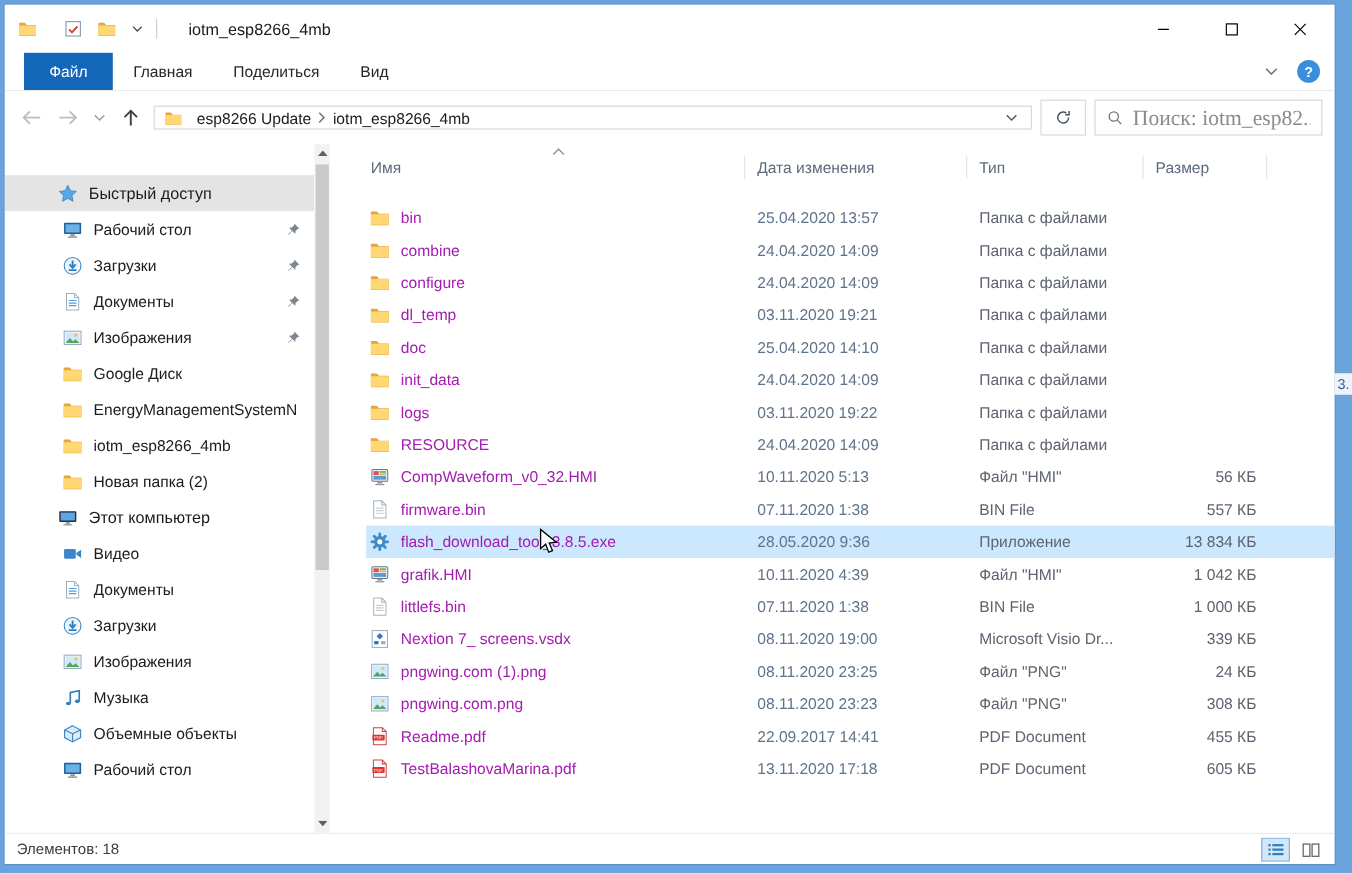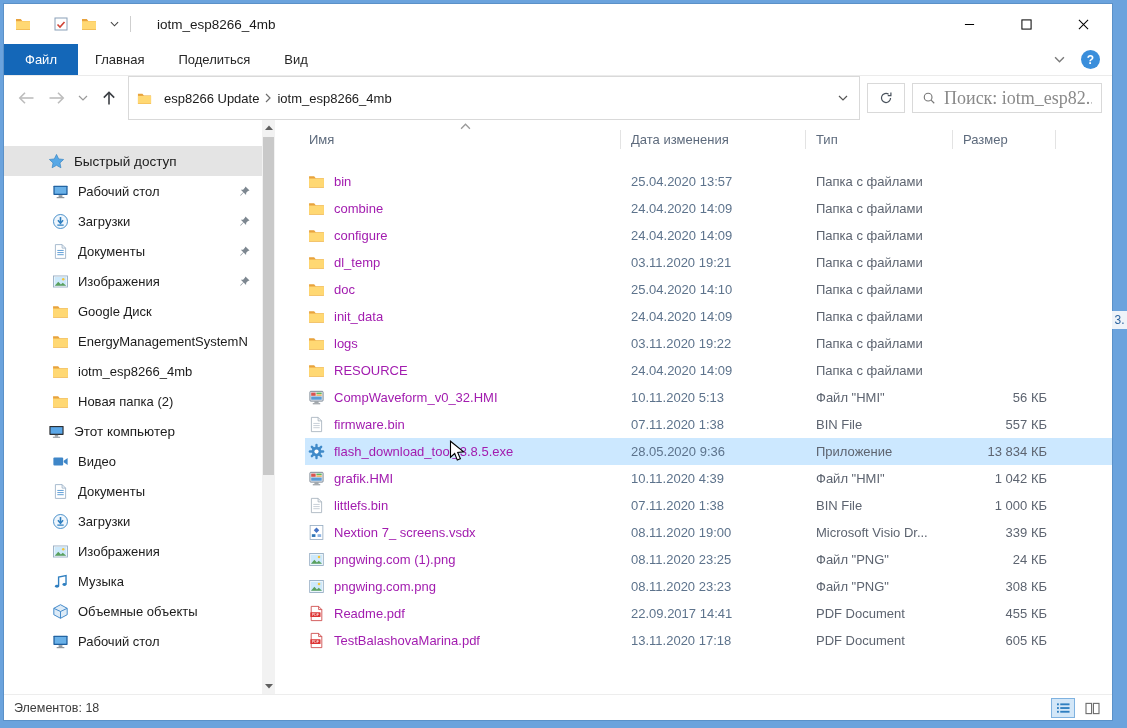--- a/index.html
+++ b/index.html
@@ -17,35 +17,35 @@
   .qat-caret{width:12px;color:#444;display:flex;align-items:center;justify-content:center}
   .qat-caret svg{width:9px;height:6px}
   .tb-divider{width:1px;height:16px;background:#cfcfcf;margin-left:10px}
   .title-text{margin-left:26px;font-size:13.5px;white-space:nowrap}
   .win-controls{position:absolute;right:0;top:0;height:100%;display:flex}
   .wc-btn{width:57px;height:100%;display:flex;align-items:center;justify-content:center;color:#111}
   .wc-btn svg{width:11px;height:11px}
 
   
   .ribbon{height:32px;flex:none;display:flex;align-items:stretch;border-bottom:1px solid #ebebeb;position:relative;background:#fff}
-  .tabs{display:flex;align-items:stretch;margin-left:0}
+  .tabs{display:flex;align-items:stretch;margin-left:16px}
   .tab{display:flex;align-items:center;padding:0 17px;font-size:13px;color:#262626;cursor:default}
   .tab.active{background:var(--accent,#1467b8);color:#fff;padding:0 21px}
   .ribbon-right{position:absolute;right:12px;top:0;height:100%;display:flex;align-items:center;gap:16px}
   .ribbon-chevron{color:#7a7a7a;display:flex}
   .ribbon-chevron svg{width:11px;height:7px}
   .help-btn{width:19px;height:19px;border-radius:50%;background:#3a8edb;color:#fff;display:flex;align-items:center;justify-content:center;font-size:12px;font-weight:bold}
 
   
   .addrbar{height:44px;flex:none;display:flex;align-items:center;padding:0 10px;gap:7px;background:#fff}
   .nav-btn{flex:none;display:flex;align-items:center;justify-content:center}
   .nav-back,.nav-fwd{width:24px;height:24px;color:#bdbdbd}
   .nav-chev{width:14px;height:24px;color:#9a9a9a}
   .nav-up{width:24px;height:24px;color:#3b3f44}
-  .addr-box{flex:1;height:44px;border:1px solid #d9d9d9;display:flex;align-items:center;padding:0 7px;gap:5px;min-width:0}
+  .addr-box{flex:1;height:20px;border:1px solid #d9d9d9;display:flex;align-items:center;padding:0 7px;gap:5px;min-width:0}
   .addr-icon{width:17px;height:15px;flex:none;display:flex}
   .addr-icon svg{width:100%;height:100%}
   .crumb{padding:0 6px;white-space:nowrap}
   .crumb-sep{color:#6d6d6d;display:flex;align-items:center}
   .crumb-sep svg{width:6px;height:10px}
   .addr-spacer{flex:1}
   .addr-caret{color:#555;display:flex;padding-right:4px}
   .addr-caret svg{width:10px;height:6px}
   .refresh-btn{flex:none;width:38px;height:30px;border:1px solid #d9d9d9;display:flex;align-items:center;justify-content:center;color:#49525c}
   .refresh-btn svg{width:14px;height:14px}

